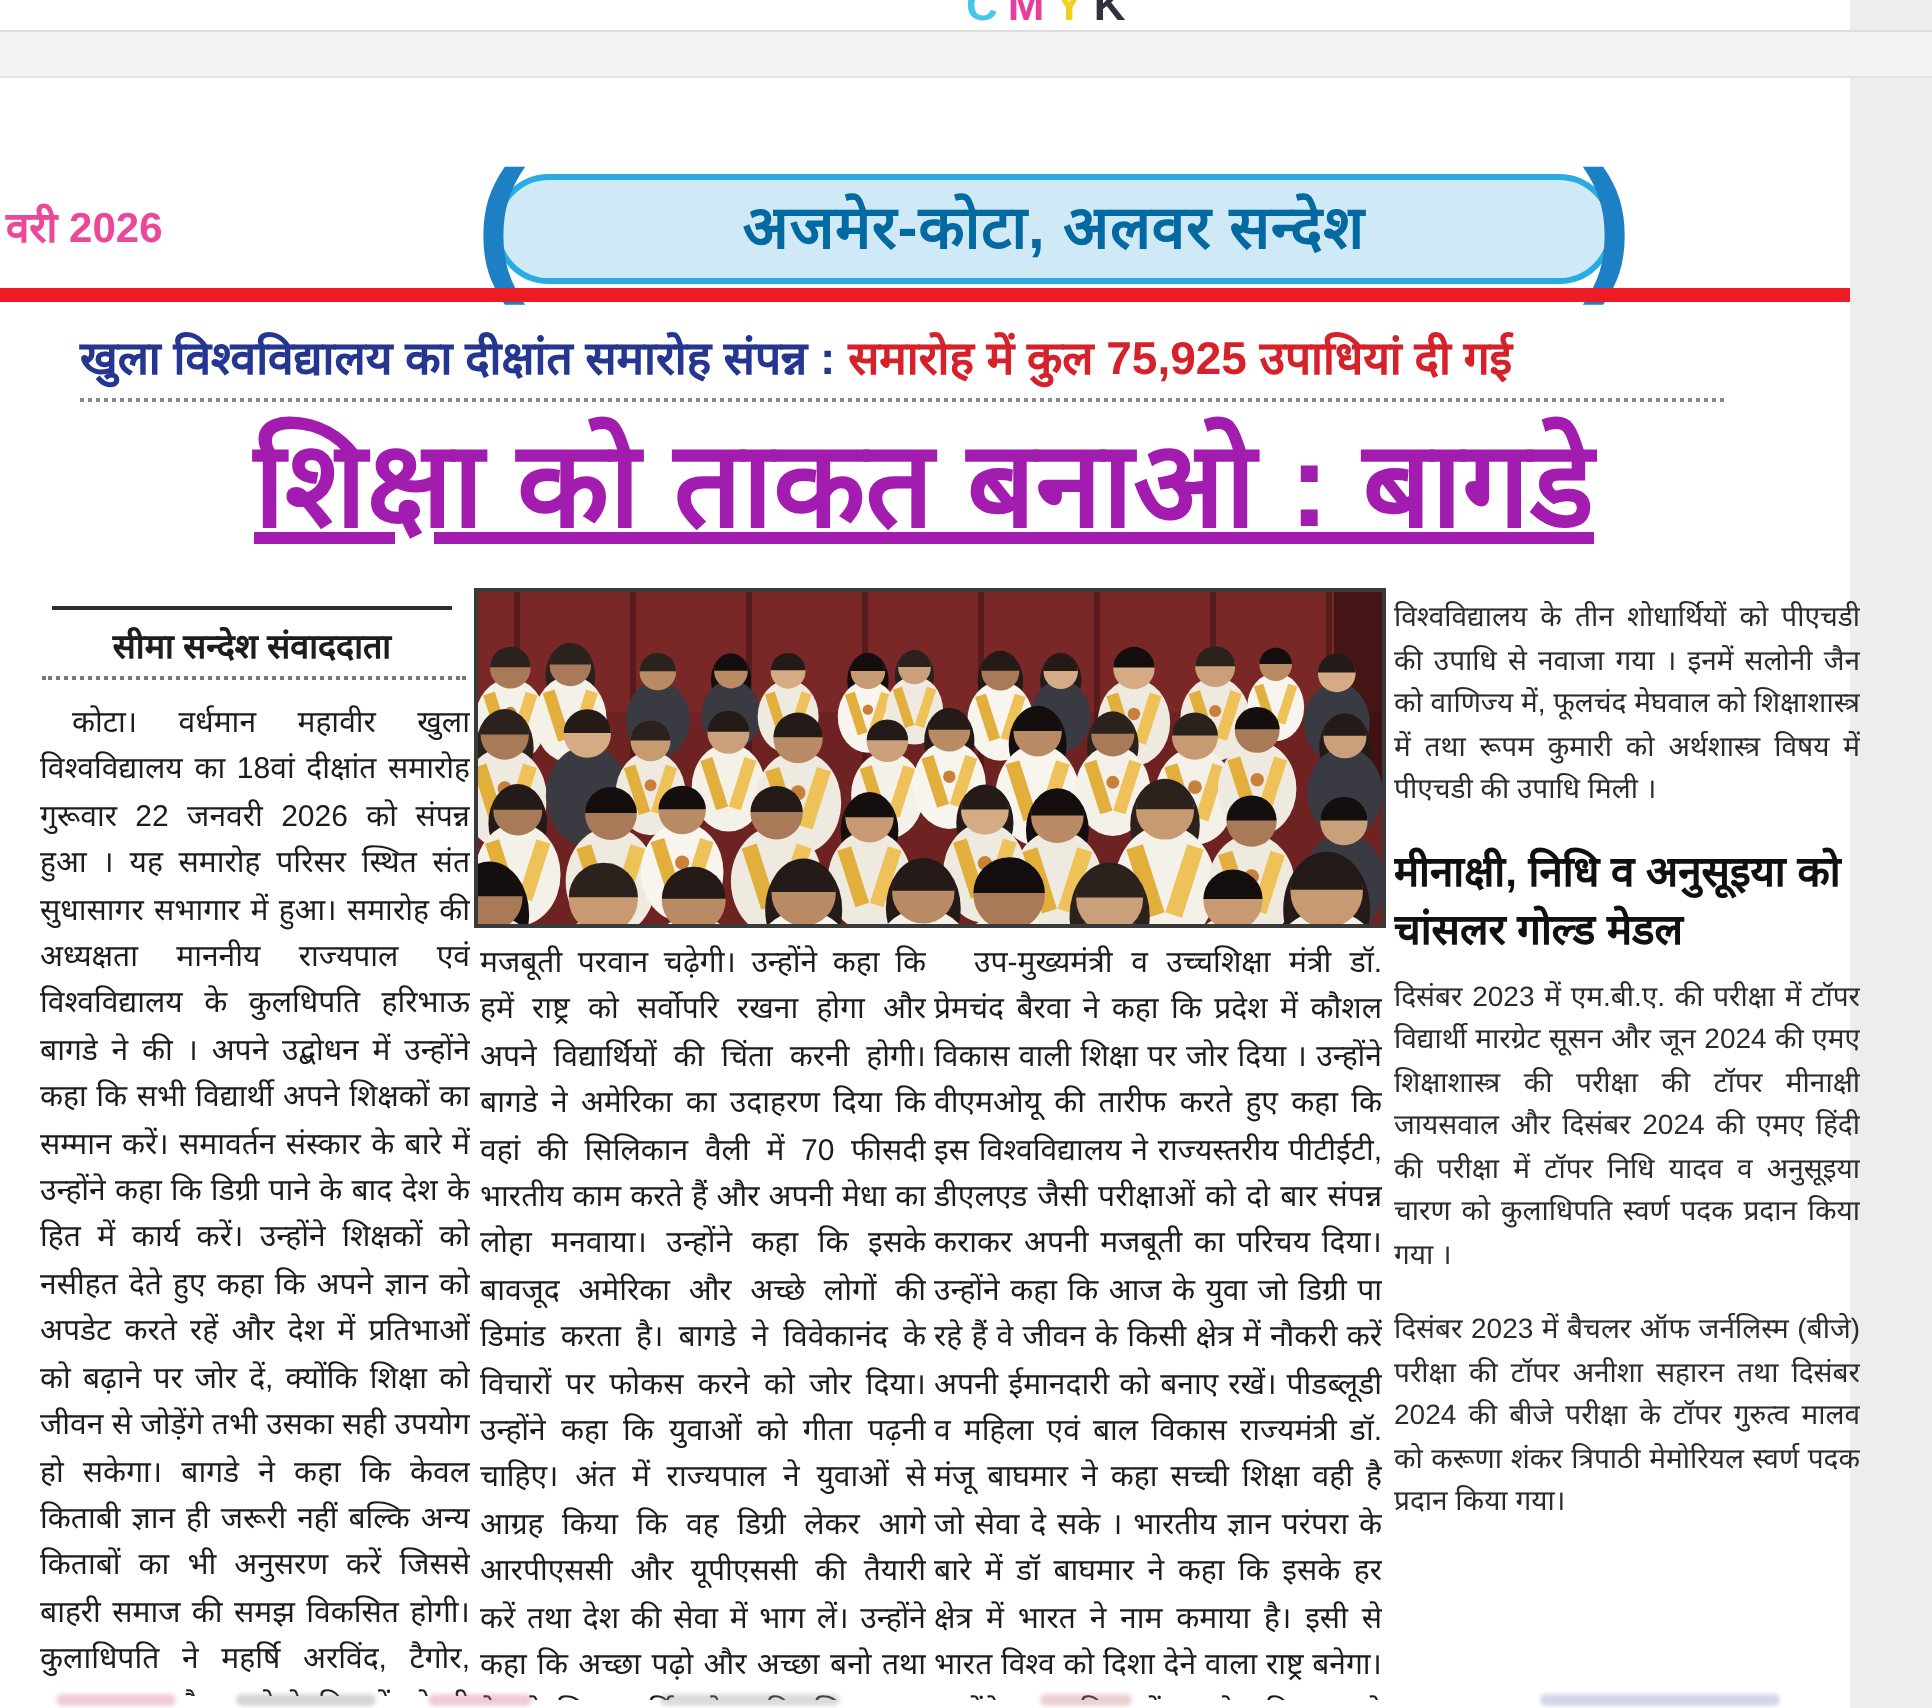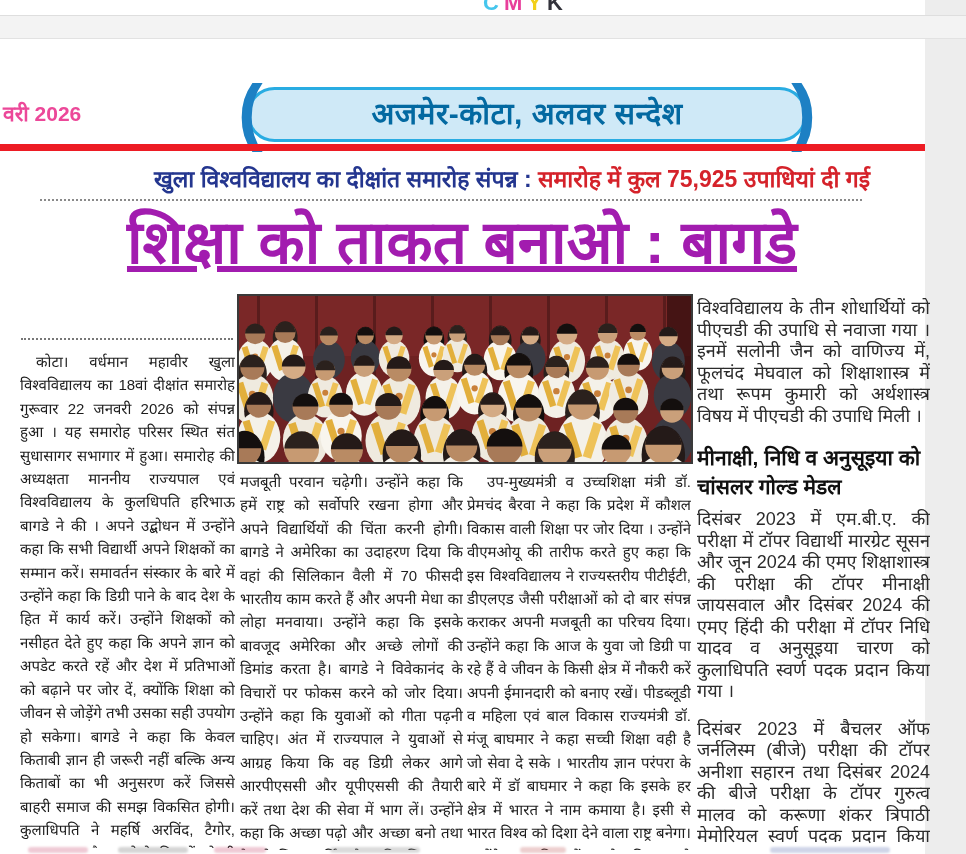--- a/index.html
+++ b/index.html
@@ -18,21 +18,21 @@
   
   .date-frag{position:absolute;left:3px;top:99px;font-size:21px;font-weight:bold;color:#ec4899;}
   .banner{position:absolute;left:247px;top:87px;width:560px;height:55px;background:#cfe9f7;border:3px solid #29ace2;border-radius:30px;display:flex;align-items:center;justify-content:center;}
   .banner-title{font-size:30px;font-weight:bold;color:#0369a1;letter-spacing:.5px;padding-bottom:4px;}
   .cap{position:absolute;top:50%;transform:translateY(-54%);font-size:74px;font-weight:bold;color:#1d80c4;line-height:1;}
   .cap-left{left:-12px;}
   .cap-right{right:-12px;}
   .red-rule{position:absolute;left:0;top:144px;width:925px;height:7px;background:#ed1c24;}
 
   
-  .subhead{position:absolute;left:40px;top:162px;width:830px;font-size:23px;font-weight:bold;white-space:nowrap;text-align:right;}
+  .subhead{position:absolute;left:40px;top:162px;width:830px;font-size:23px;font-weight:bold;white-space:nowrap;}
   .subhead .blue{color:#24368f;}
   .subhead .red{color:#d5222a;}
   .dotline{position:absolute;left:40px;top:199px;width:822px;border-bottom:2px dotted #8a8a8a;}
 
   
   .headline{position:absolute;left:14px;top:200px;width:896px;text-align:center;font-size:60px;line-height:86px;font-weight:bold;color:#a21caf;white-space:nowrap;text-decoration:underline;}
 
   
   .byline{position:absolute;left:26px;top:303px;width:200px;border-top:2px solid #2e2e2e;text-align:center;font-size:17px;font-weight:bold;color:#1d1d1d;padding-top:6px;}
   .byline-dots{position:absolute;left:21px;top:338px;width:212px;border-bottom:2px dotted #777;}
@@ -43,21 +43,21 @@
   .col2{left:240px;top:470px;width:223px;height:380px;}
   .col3{left:467px;top:470px;width:224px;height:380px;text-indent:20px;}
 
   
   .photo{position:absolute;left:237px;top:294px;width:456px;height:170px;border:2px solid #3a3a3a;background:#6e2222;overflow:hidden;}
   .photo svg{display:block;}
 
   
   .sidebar{position:absolute;left:697px;top:298px;width:233px;height:548px;overflow:hidden;}
   .sb-heading{font-size:21px;line-height:29px;font-weight:bold;color:#101010;margin:0 0 8px 0;}
-  .sb-body{font-size:18px;line-height:21.5px;color:#2b2b2b;text-align:justify;margin:0 0 16px 0;}
+  .sb-body{font-size:14px;line-height:21.5px;color:#2b2b2b;text-align:justify;margin:0 0 16px 0;}
 
   
   .ghosts{position:absolute;left:0;top:847px;width:925px;height:7px;}
   .ghosts span{position:absolute;top:0;height:6px;border-radius:3px;opacity:.35;filter:blur(1px);display:block;}
   .g1{left:28px;width:60px;background:#d46a8a;}
   .g2{left:118px;width:70px;background:#888;}
   .g3{left:214px;width:52px;background:#d46a8a;}
   .g4{left:330px;width:90px;background:#999;}
   .g5{left:520px;width:46px;background:#c77;}
   .g6{left:770px;width:120px;background:#7a8ac0;}
@@ -84,20 +84,21 @@
 
   <div class="red-rule"></div>
 
   <div class="subhead">
     <span class="blue">खुला विश्वविद्यालय का दीक्षांत समारोह संपन्न : </span><span class="red">समारोह में कुल 75,925 उपाधियां दी गई</span>
   </div>
   <div class="dotline"></div>
 
   <div class="headline">शिक्षा को ताकत बनाओ : बागडे</div>
 
+  <div class="byline">सीमा सन्देश संवाददाता</div>
   <div class="byline-dots"></div>
 
   <div class="col col1">कोटा। वर्धमान महावीर खुला विश्वविद्यालय का 18वां दीक्षांत समारोह गुरूवार 22 जनवरी 2026 को संपन्न हुआ । यह समारोह परिसर स्थित संत सुधासागर सभागार में हुआ। समारोह की अध्यक्षता माननीय राज्यपाल एवं विश्वविद्यालय के कुलधिपति हरिभाऊ बागडे ने की । अपने उद्बोधन में उन्होंने कहा कि सभी विद्यार्थी अपने शिक्षकों का सम्मान करें। समावर्तन संस्कार के बारे में उन्होंने कहा कि डिग्री पाने के बाद देश के हित में कार्य करें। उन्होंने शिक्षकों को नसीहत देते हुए कहा कि अपने ज्ञान को अपडेट करते रहें और देश में प्रतिभाओं को बढ़ाने पर जोर दें, क्योंकि शिक्षा को जीवन से जोड़ेंगे तभी उसका सही उपयोग हो सकेगा। बागडे ने कहा कि केवल किताबी ज्ञान ही जरूरी नहीं बल्कि अन्य किताबों का भी अनुसरण करें जिससे बाहरी समाज की समझ विकसित होगी। कुलाधिपति ने महर्षि अरविंद, टैगोर, राधाकृष्णन और आप्टे के विचारों को भी सभी के सामने रखा। उन्होंने कहा कि शिक्षा को ताकत बनाओ तो आपकी</div>
 
   <div class="photo">
     <svg width="456" height="170" viewBox="0 0 456 170" xmlns="http://www.w3.org/2000/svg">
         <rect width="456" height="170" fill="#6e2222"></rect>
         <rect width="456" height="60" fill="#7a2727"></rect>
         <rect x="18" y="0" width="3" height="95" fill="rgba(30,8,8,0.35)"></rect>
         <rect x="76" y="0" width="3" height="95" fill="rgba(30,8,8,0.35)"></rect>

